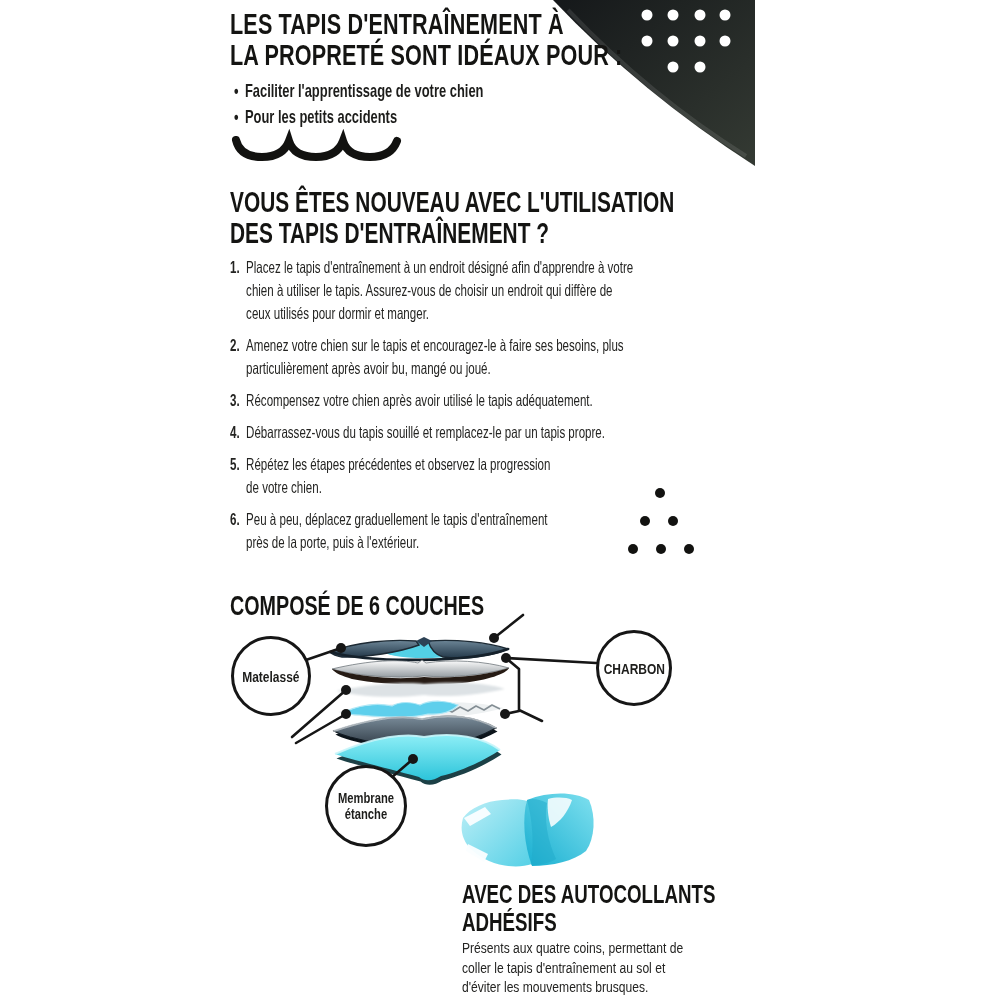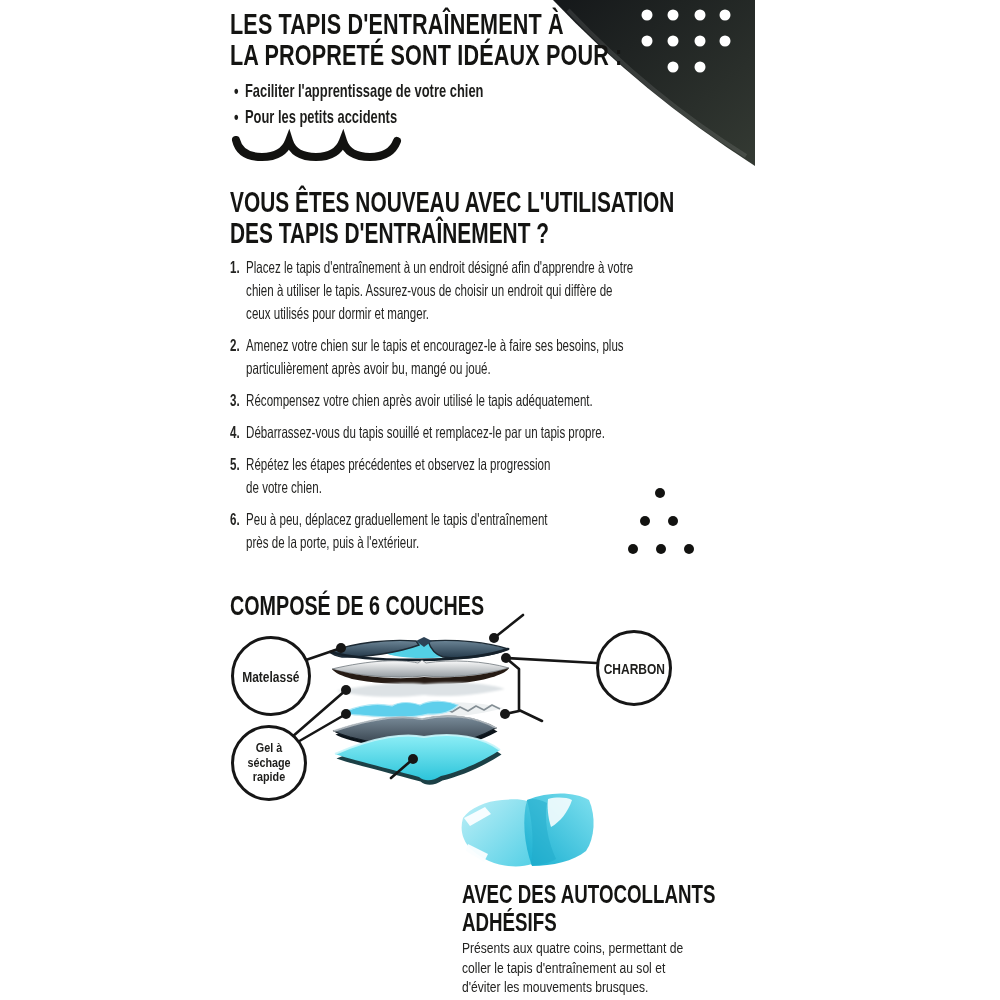--- a/index.html
+++ b/index.html
@@ -208,24 +208,23 @@
   </div>
 
   <div class="abs h3 cond">COMPOSÉ DE 6 COUCHES</div>
 
   <div class="callout co-matelasse">
     <span class="lbl">Matelassé</span>
   </div>
   <div class="callout co-charbon">
     <span class="lbl">CHARBON</span>
   </div>
-  <div class="callout co-gel">
-    <span class="lbl">Gel à
-séchage
-rapide</span>
+  <div class="callout co-membrane">
+    <span class="lbl">Membrane
+étanche</span>
   </div>
 
   <div class="abs h4 cond pre">AVEC DES AUTOCOLLANTS
 ADHÉSIFS</div>
   <div class="abs para pre">Présents aux quatre coins, permettant de
 coller le tapis d'entraînement au sol et
 d'éviter les mouvements brusques.</div>
 
 </div>
 

